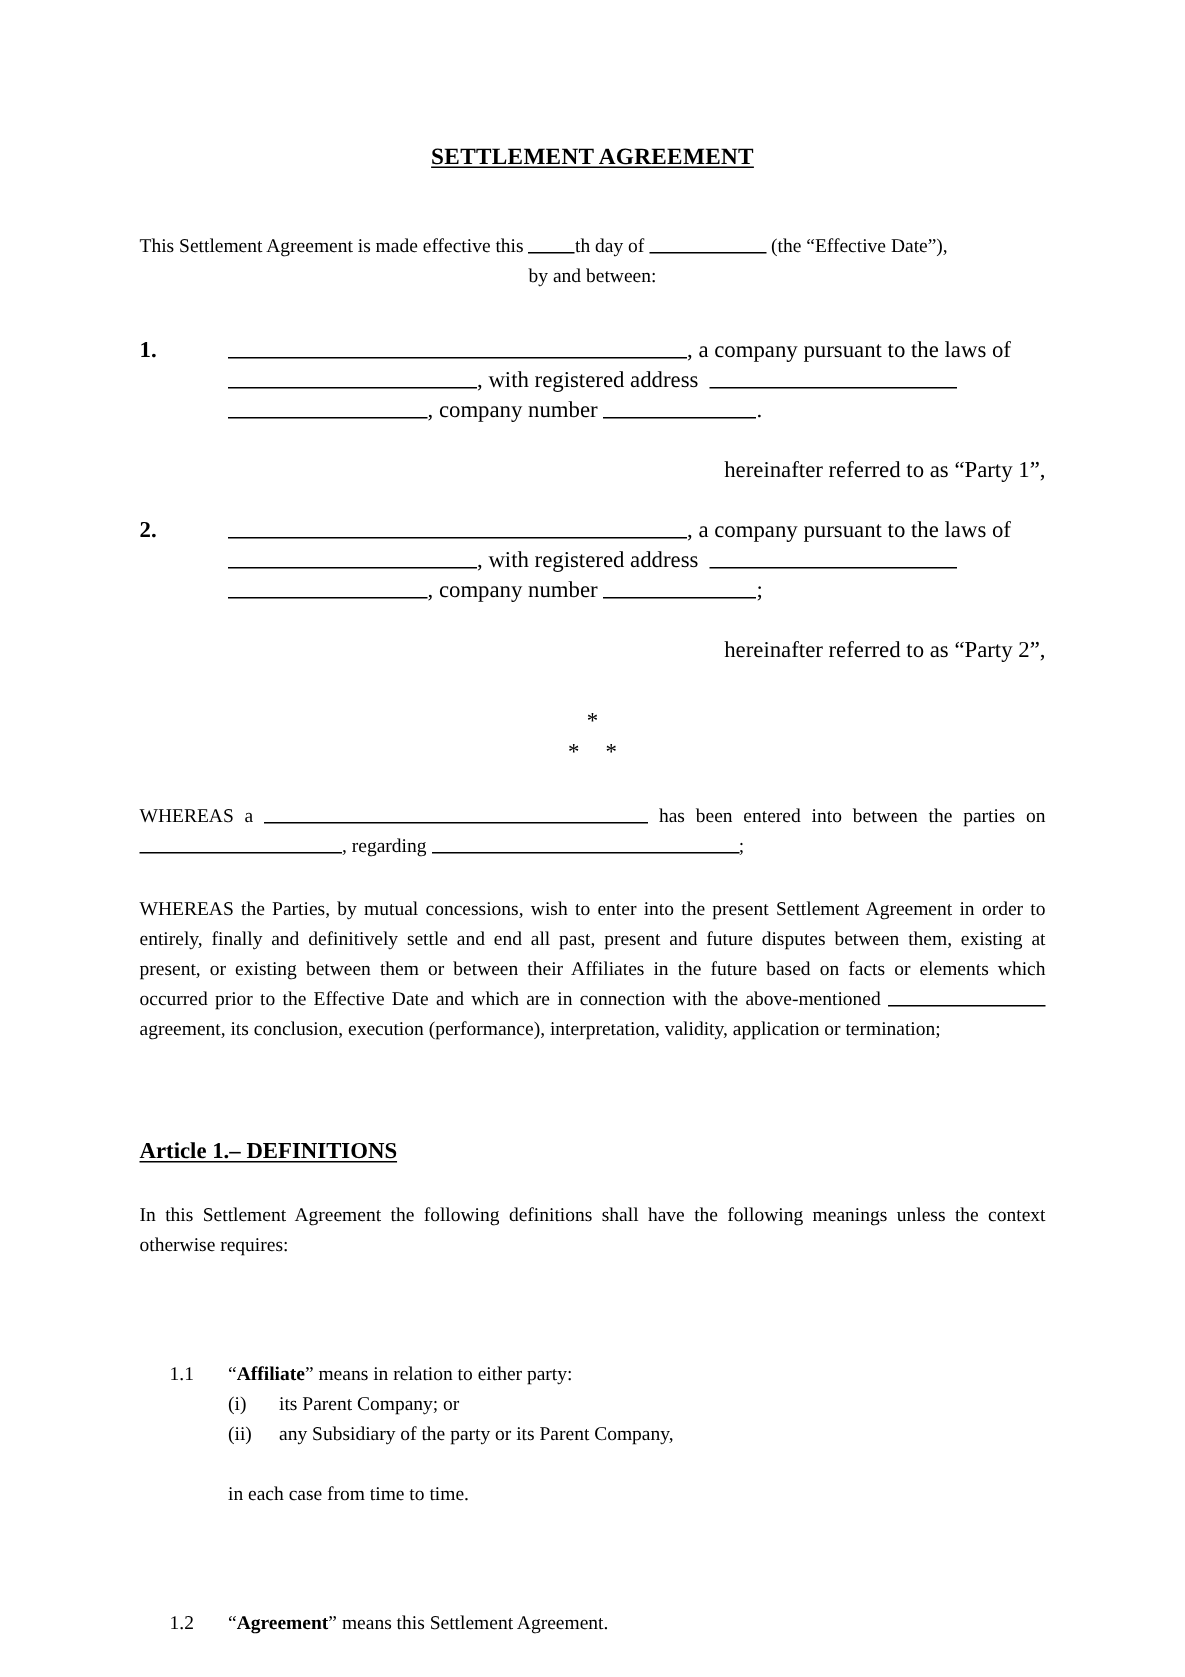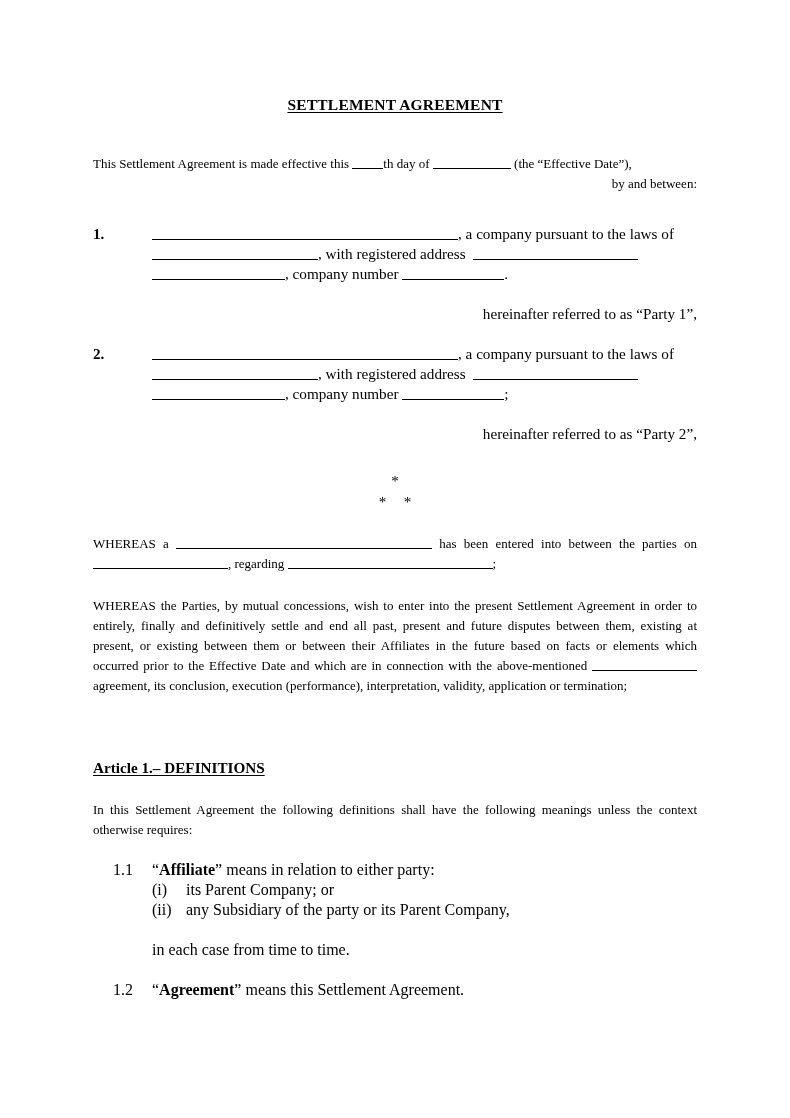--- a/index.html
+++ b/index.html
@@ -38,21 +38,21 @@
     text-decoration: underline;
     text-underline-offset: 2px;
   }
   
   .para {
     font-size: 13px;
     line-height: 20px;
     text-align: justify;
     margin: 0;
   }
-  .para.nojust { text-align: right; }
+  .para.nojust { text-align: center; }
 
   
   .clause {
     position: relative;
     font-size: 15.2px;
     line-height: 20px;
   }
   .clause-num {
     position: absolute;
     left: 0;
@@ -94,22 +94,23 @@
     margin: 0;
   }
   .article-heading span {
     text-decoration: underline;
     text-underline-offset: 2px;
   }
 
   
   .def {
     position: relative;
-    font-size: 16px;
-    line-height: 20px;
+    font-size: 13px;
+    line-height: 20px;
+    margin-top: 46px;
   }
   .def-num {
     position: absolute;
     left: 20px;
     top: 0;
   }
   .def-body {
     margin-left: 59px;
   }
   .roman-row {

